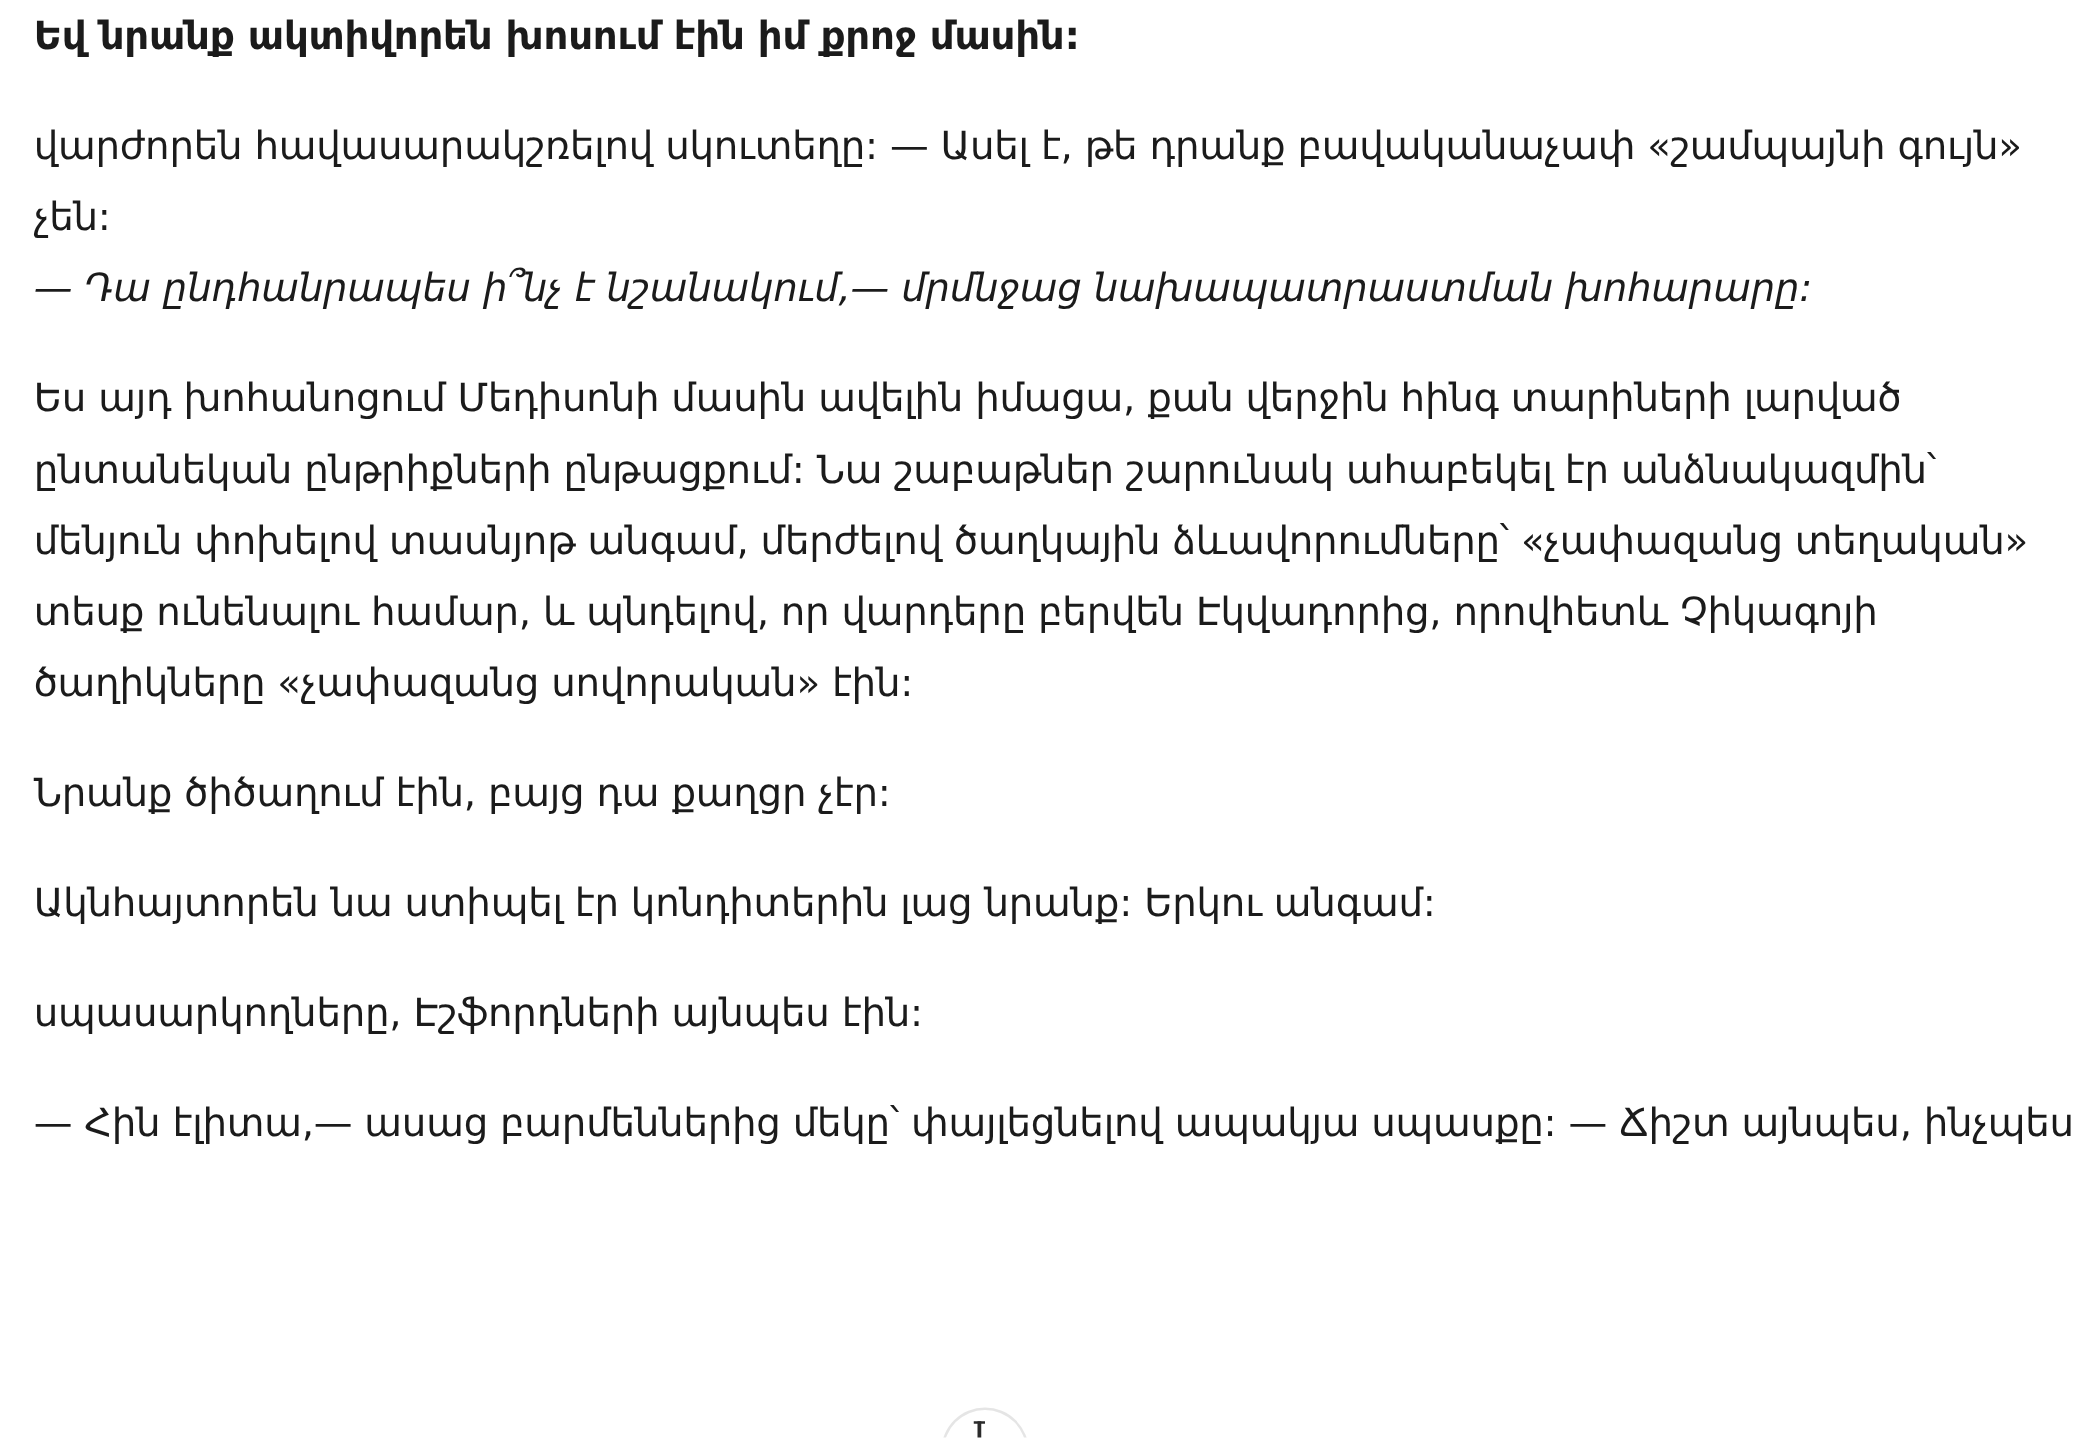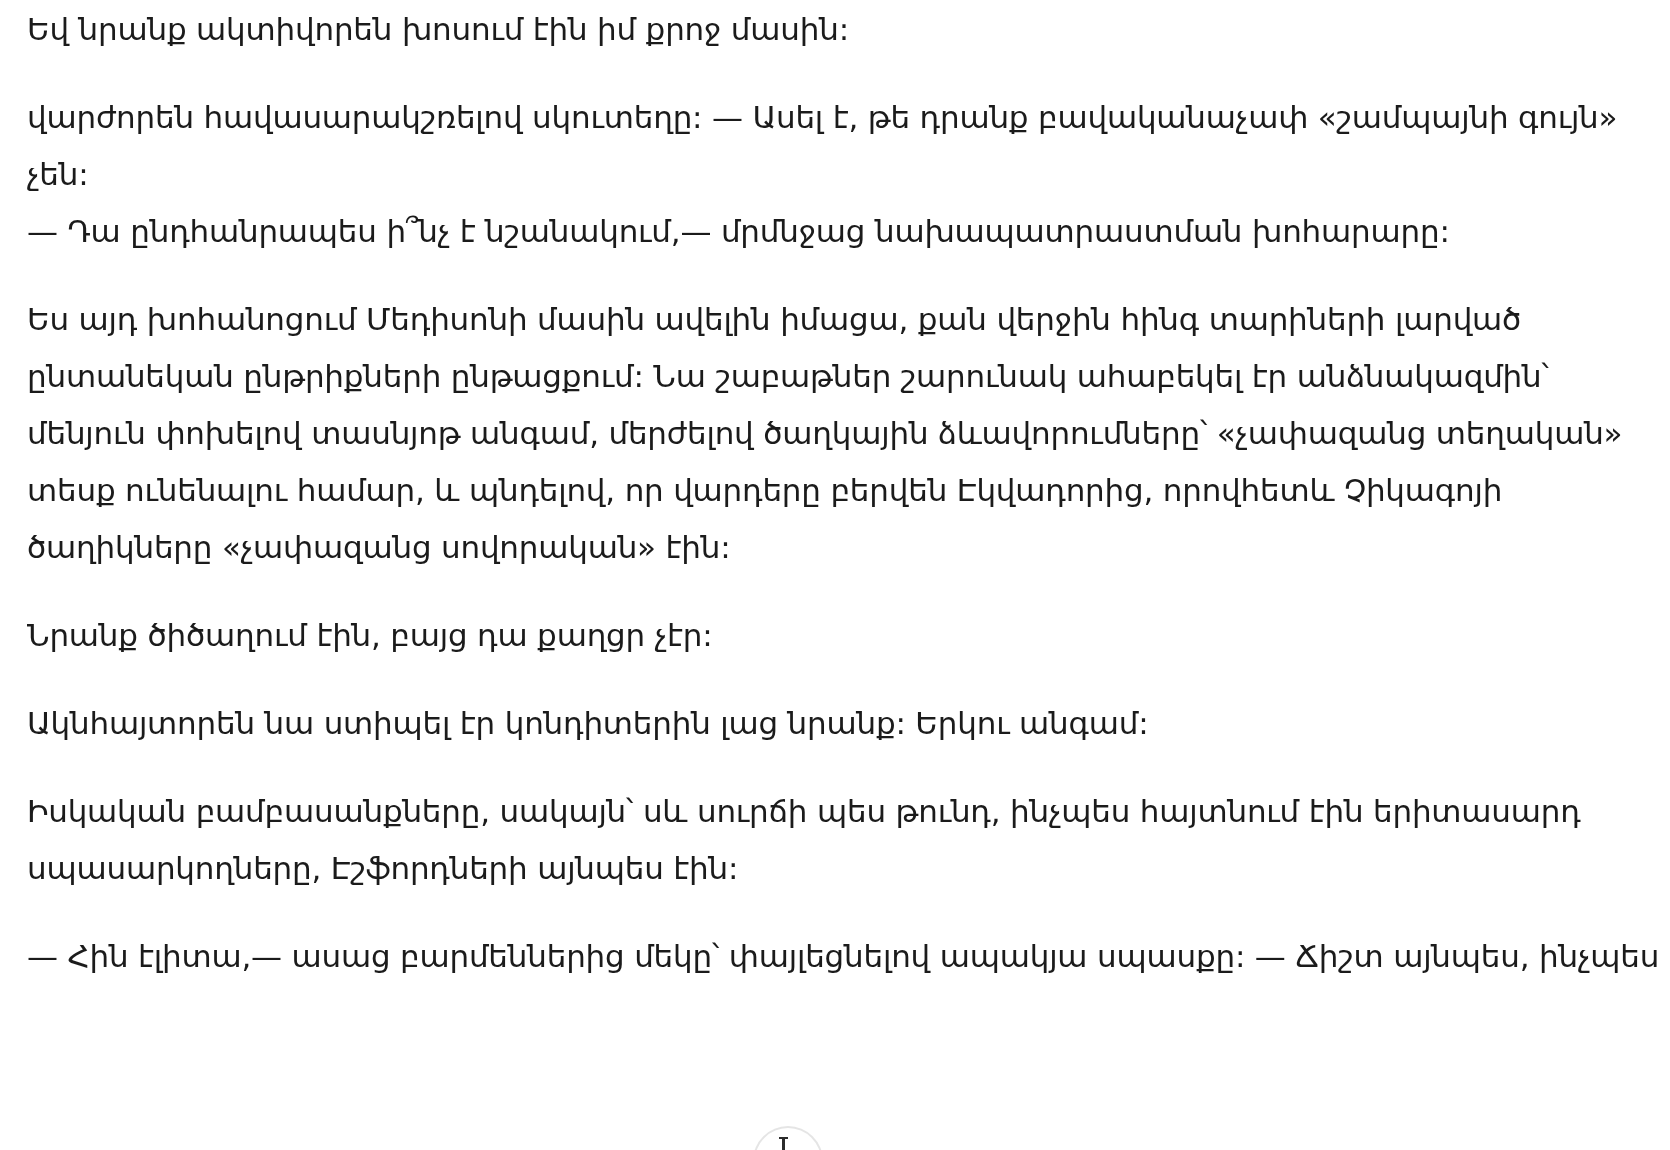--- a/index.html
+++ b/index.html
@@ -20,23 +20,25 @@
     top: 1px;
     left: 27px;
     right: 10px;
   }
   .para {
     margin: 31px 0 0 0;
     padding: 0;
   }
   .para.first {
     margin-top: 0;
+    font-weight: bold;
   }
   .para.tight {
     margin-top: 0;
+    font-style: italic;
   }
   .line {
     display: block;
     white-space: nowrap;
     font-size: 31px;
     line-height: 57px;
     letter-spacing: -0.2px;
   }
   
   .cursor-ring {
@@ -99,21 +101,20 @@
 
   <p class="para">
     <span class="line">Նրանք ծիծաղում էին, բայց դա քաղցր չէր:</span>
   </p>
 
   <p class="para">
     <span class="line">Ակնհայտորեն նա ստիպել էր կոնդիտերին լաց նրանք: Երկու անգամ:</span>
   </p>
 
   <p class="para">
-    <span class="line">Իսկական բամբասանքները, սակայն՝ սև սուրճի պես թունդ, ինչպես հայտնում էին երիտասարդ</span>
     <span class="line">սպասարկողները, Էշֆորդների այնպես էին:</span>
   </p>
 
   <p class="para">
     <span class="line">— Հին էլիտա,— ասաց բարմեններից մեկը՝ փայլեցնելով ապակյա սպասքը: — Ճիշտ այնպես, ինչպես</span>
   </p>
 
 </div>
 
 <div class="cursor-ring">

